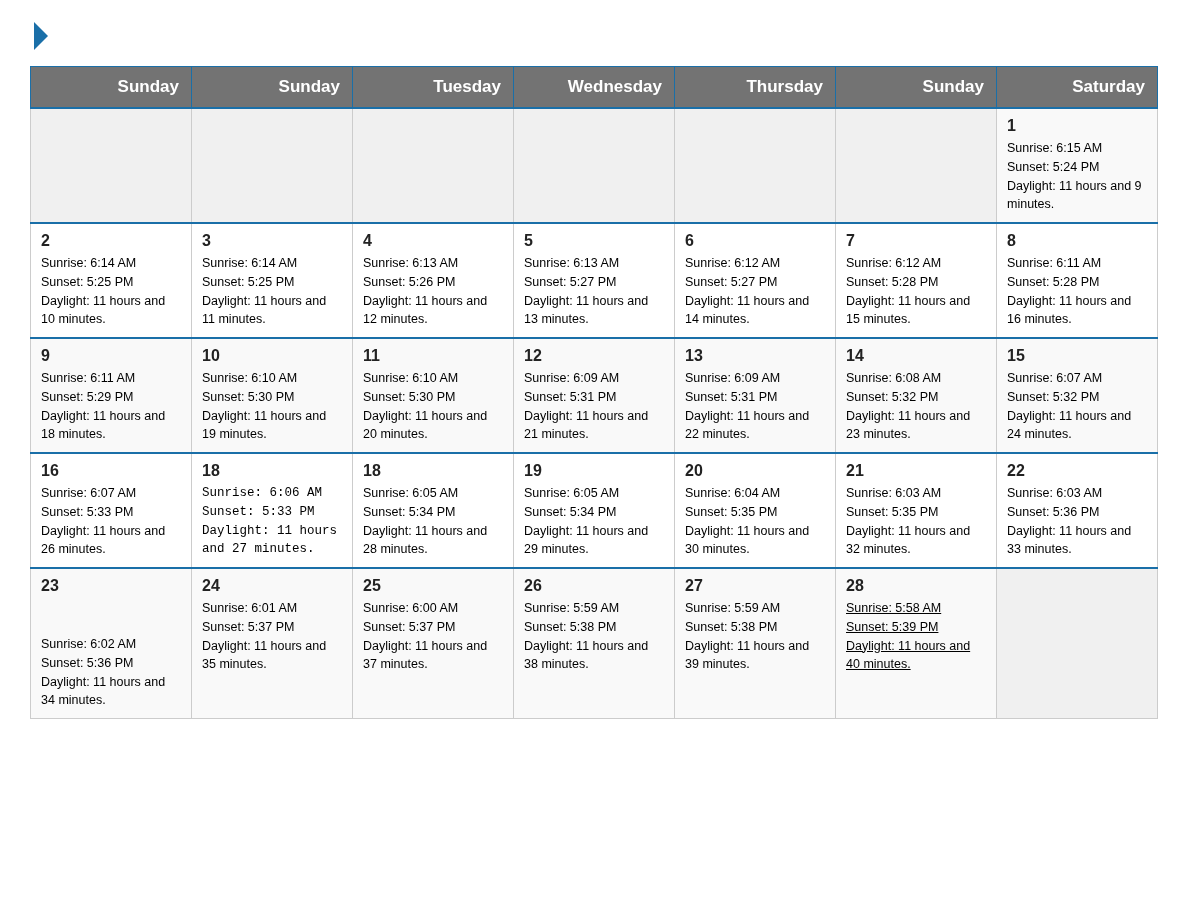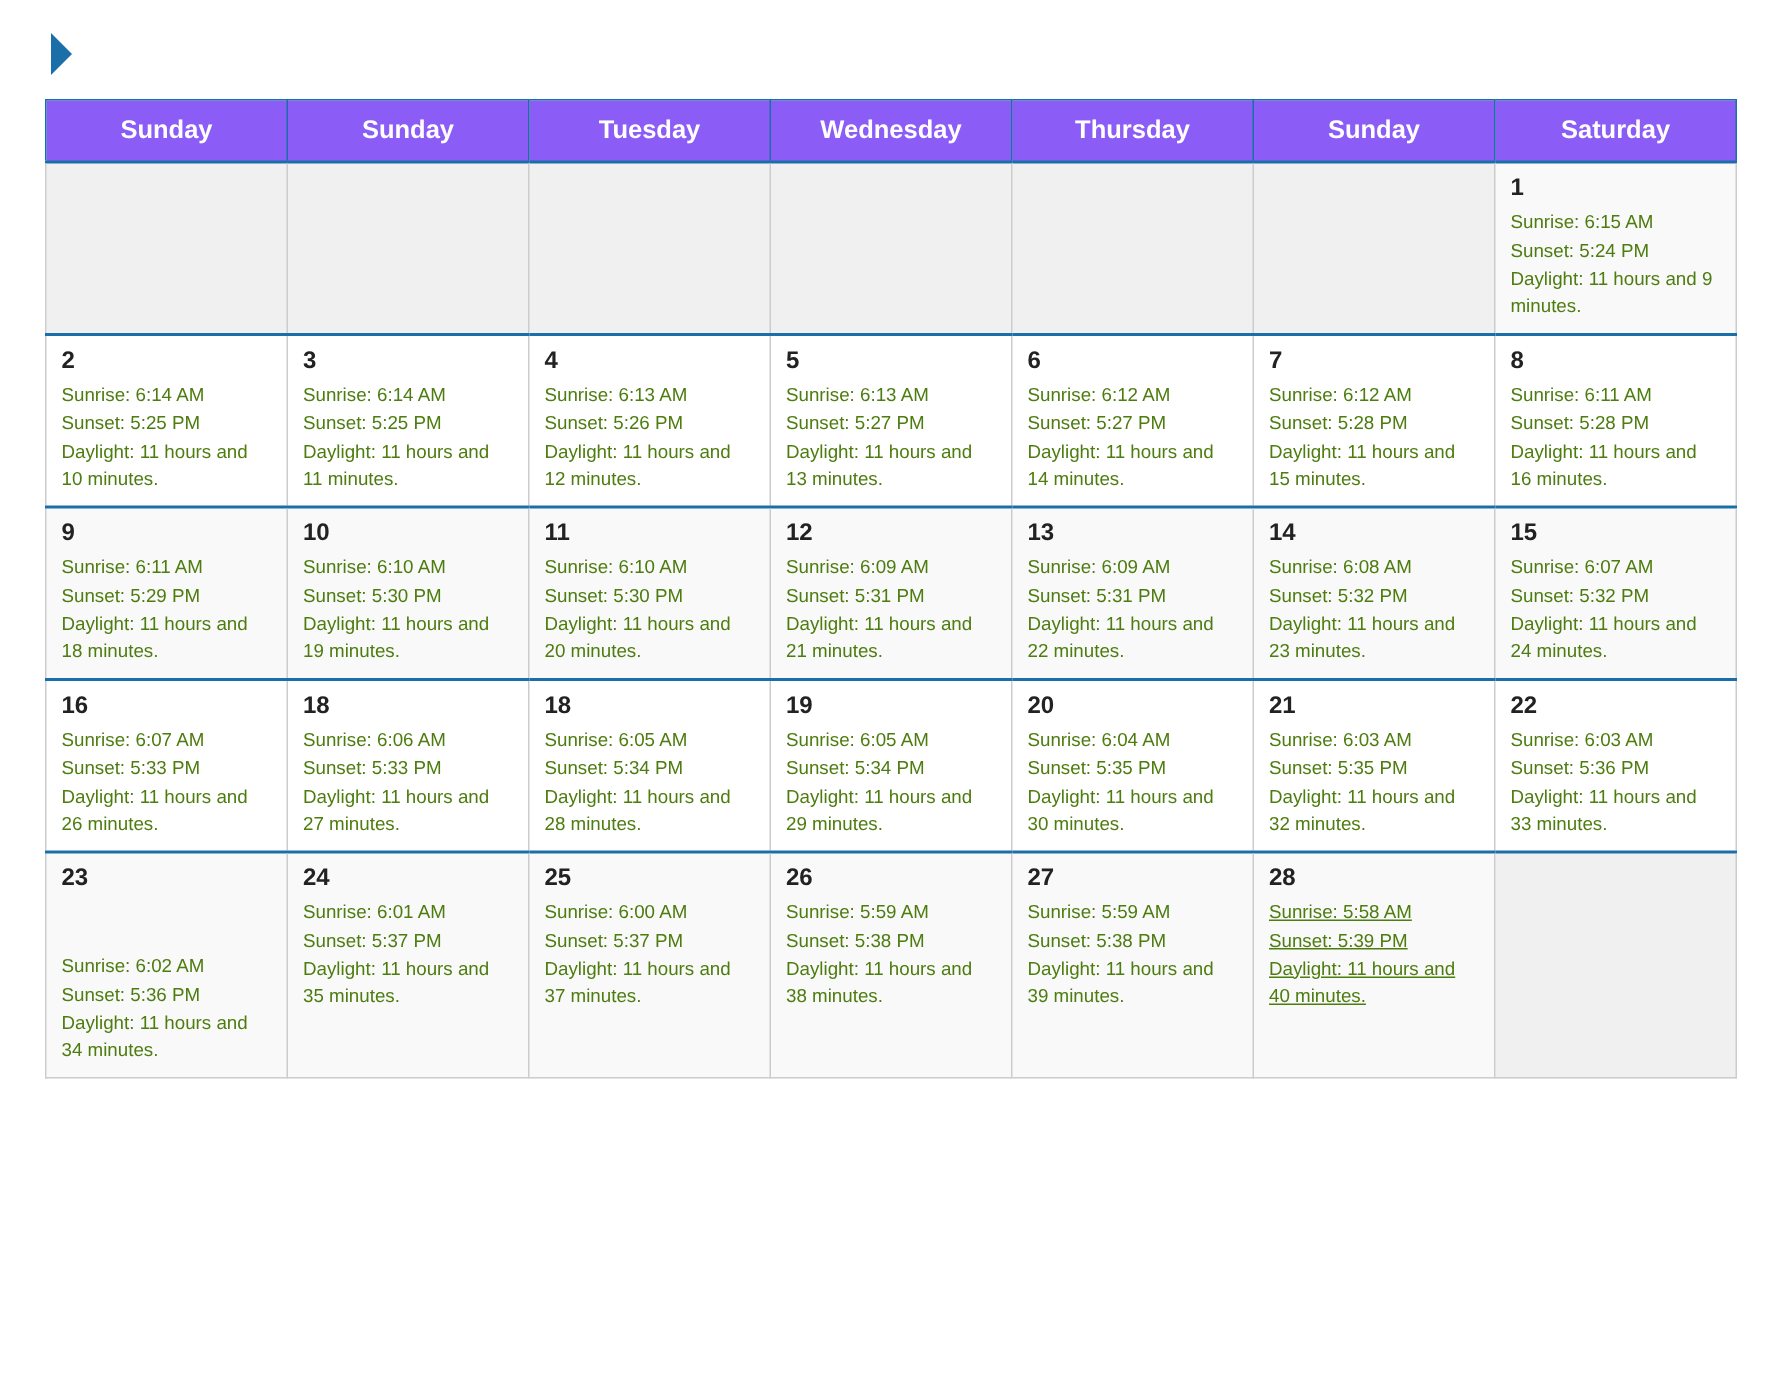--- a/index.html
+++ b/index.html
@@ -57,26 +57,26 @@
     .location {
       font-size: 20px;
       color: #444;
       margin-top: 4px;
     }
     .calendar {
       width: 100%;
       border-collapse: collapse;
     }
     .calendar thead tr th {
-      background: #8b5cf6;
+      background: #737373;
       color: #fff;
       font-size: 17px;
       font-weight: bold;
       padding: 10px 12px;
-      text-align: center;
+      text-align: right;
       border: 1px solid #1a6fa8;
     }
     .calendar tbody tr td {
       vertical-align: top;
       padding: 8px 10px;
       border: 1px solid #ccc;
       width: calc(100% / 7);
       min-height: 110px;
       background: #fff;
     }
@@ -87,21 +87,21 @@
       background: #f0f0f0;
     }
     .day-number {
       font-size: 16px;
       font-weight: bold;
       color: #222;
       margin-bottom: 4px;
     }
     .day-info {
       font-size: 12.5px;
-      color: #4d7c0f;
+      color: #000000;
       line-height: 1.5;
     }
     .calendar tbody tr td {
       border-top: 2px solid #1a6fa8;
     }
     .calendar tbody tr td + td {
       border-top: 2px solid #1a6fa8;
     }
     
     .calendar tbody tr:first-child td {
@@ -242,21 +242,21 @@
       </tr>
       <tr>
         <td>
           <div class="day-number">16</div>
           <div class="day-info" style="white-space: pre-line;">Sunrise: 6:07 AM
 Sunset: 5:33 PM
 Daylight: 11 hours and 26 minutes.</div>
         </td>
         <td>
           <div class="day-number">18</div>
-          <div class="day-info" style="white-space: pre-line;">Sunrise: 6:06 AM
+          <div class="day-info" style="white-space: pre-line; font-family: Liberation Mono, monospace;">Sunrise: 6:06 AM
 Sunset: 5:33 PM
 Daylight: 11 hours and 27 minutes.</div>
         </td>
         <td>
           <div class="day-number">18</div>
           <div class="day-info" style="white-space: pre-line;">Sunrise: 6:05 AM
 Sunset: 5:34 PM
 Daylight: 11 hours and 28 minutes.</div>
         </td>
         <td>

